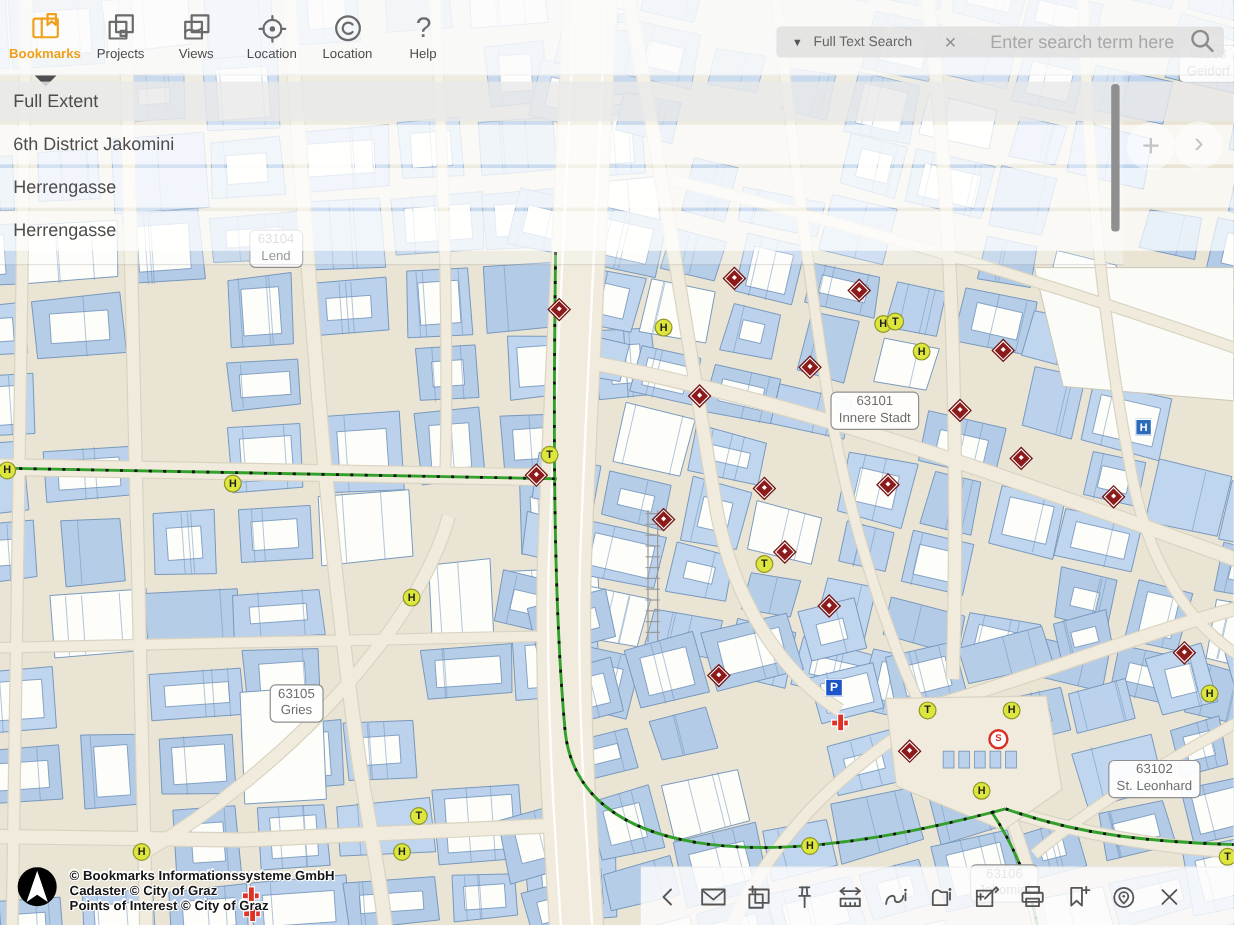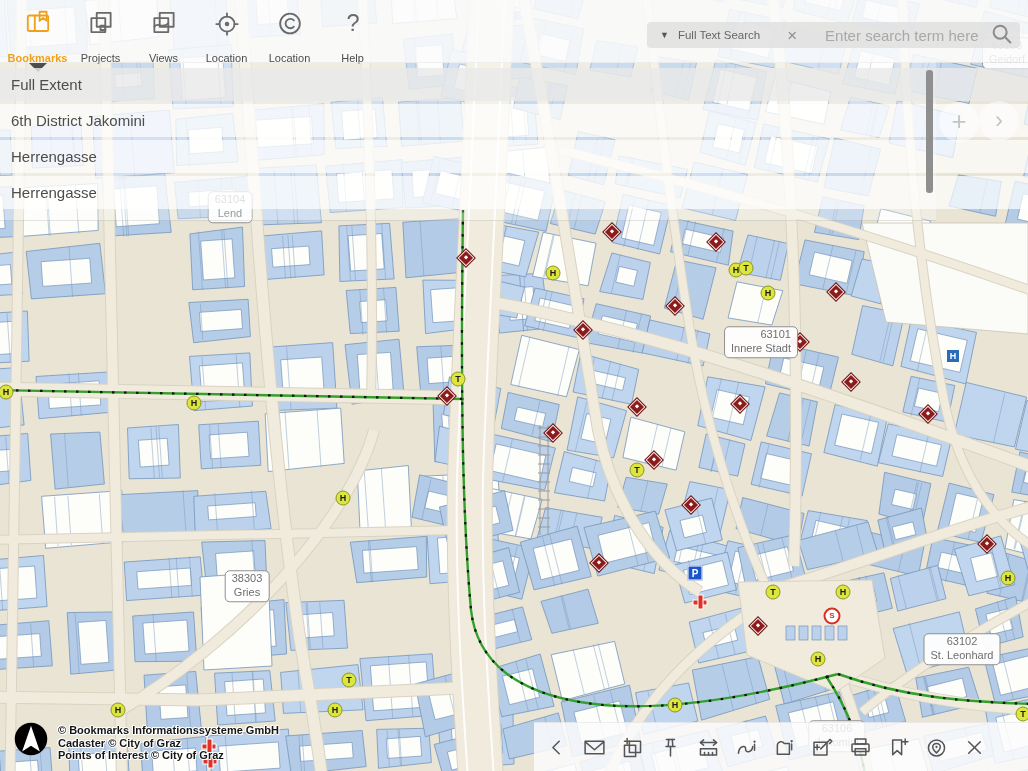--- a/index.html
+++ b/index.html
@@ -34,21 +34,21 @@
                color:#151515;line-height:12.6px;
                text-shadow:-1px 0 #fff,1px 0 #fff,0 -1px #fff,0 1px #fff,1px 1px #fff,-1px -1px #fff;}
   #compass{position:absolute;left:14px;top:722px;width:34px;height:34px;}
   
   #top-toolbar{position:absolute;left:0;top:0;width:1028px;height:62px;
                background:rgba(252,252,252,.87);border-bottom:1px solid rgba(0,0,0,.07);}
   #toolbar-buttons{position:absolute;left:6px;top:0;height:62px;display:flex;}
   .tb-btn{width:63px;height:62px;display:flex;flex-direction:column;align-items:center;
           justify-content:flex-start;padding-top:8px;box-sizing:border-box;cursor:pointer;color:#6a6a6a;}
   .tb-btn .tb-ico{width:30px;height:30px;}
-  .tb-btn .tb-lbl{font-size:11px;margin-top:14px;color:#4c4c4c;}
+  .tb-btn .tb-lbl{font-size:11px;margin-top:1px;color:#4c4c4c;}
   .tb-btn.active{color:#f0a11c;}
   .tb-btn.active .tb-lbl{color:#f0a11c;font-weight:bold;}
   
   #search-bar{position:absolute;left:647px;top:22px;width:373px;height:26px;border-radius:4px;
               background:rgba(222,222,222,.78);display:flex;align-items:center;}
   #search-caret{font-size:9px;color:#555;margin-left:13px;cursor:pointer;}
   #search-mode{font-size:11.5px;color:#666;margin-left:9px;cursor:pointer;white-space:nowrap;}
   #search-clear{font-size:17px;color:#8f8f8f;margin-left:27px;cursor:pointer;line-height:1;}
   #search-input{flex:1;margin-left:26px;border:none;outline:none;background:transparent;
                 font-size:15px;color:#444;font-family:"Liberation Sans",sans-serif;min-width:0;}
@@ -1077,26 +1077,26 @@
         <div class="mk mk-cross" style="left: 209px; top: 746px;">
           <span class="cb cbh"></span>
           <span class="cb cbv"></span>
         </div>
         <div class="mk mk-cross" style="left: 210px; top: 761px;">
           <span class="cb cbh"></span>
           <span class="cb cbv"></span>
         </div>
         <div class="mk mk-parking" style="left: 695px; top: 573px;">P</div>
         <div class="mk mk-transit" style="left: 832px; top: 616px;">S</div>
-        <div class="dlabel" style="left: 761px; top: 342px; text-align: right;">
+        <div class="dlabel" style="left: 729px; top: 342px;">
           <div>63101</div>
           <div>Innere Stadt</div>
         </div>
         <div class="dlabel" style="left: 247px; top: 586px;">
-          <div>38303</div>
+          <div>63105</div>
           <div>Gries</div>
         </div>
         <div class="dlabel" style="left: 962px; top: 649px;">
           <div>63102</div>
           <div>St. Leonhard</div>
         </div>
         <div class="dlabel" style="left: 230px; top: 207px;">
           <div>63104</div>
           <div>Lend</div>
         </div>

